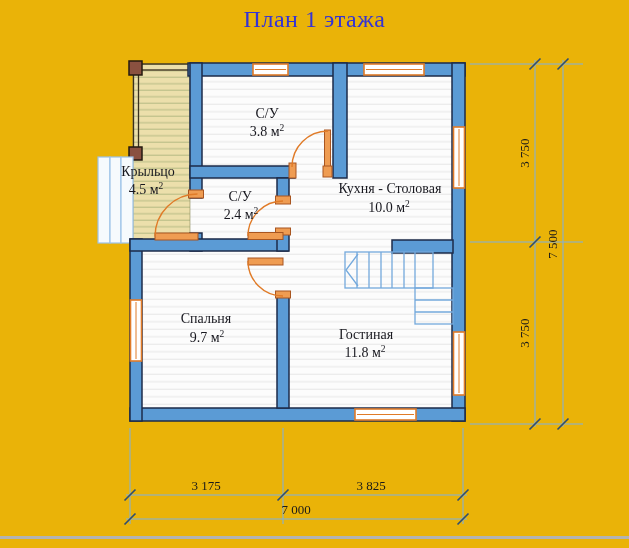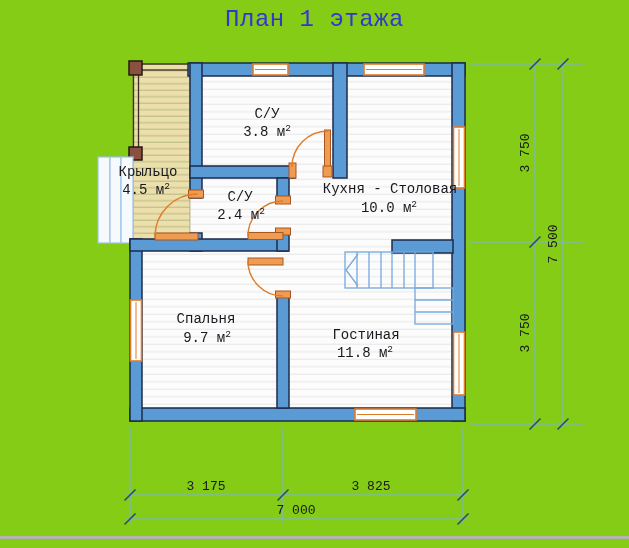--- a/index.html
+++ b/index.html
@@ -1,17 +1,17 @@
 <!DOCTYPE html>
 <html><head>
 <meta charset="utf-8">
 <style>
   html,body{margin:0;padding:0;background:#fff;}
-  #stage{position:relative;width:629px;height:548px;background:#84cc16;overflow:hidden;
-         font-family:Liberation Mono, monospace;}
+  #stage{position:relative;width:629px;height:548px;background:#eab308;overflow:hidden;
+         font-family:Liberation Serif, serif;}
   #plan-title{position:absolute;top:6px;left:0;width:100%;text-align:center;
               font-size:24px;color:#3534d4;letter-spacing:.5px;}
   #footer-rule{position:absolute;left:0;top:536px;width:100%;height:3px;background:#b3b3b3;}
   svg{position:absolute;left:0;top:0;}
   .wall{fill:#5b9bd5;stroke:#1d2b49;stroke-width:1.5;}
   .win{fill:#ffffff;stroke:#e07b28;stroke-width:1.6;}
   .winline{stroke:#e07b28;stroke-width:1;fill:none;}
   .leaf{fill:#ef9c52;stroke:#a85520;stroke-width:1;}
   .arc{fill:none;stroke:#e07b28;stroke-width:1.4;}
   .stair{fill:none;stroke:#74a9dc;stroke-width:1.3;}

